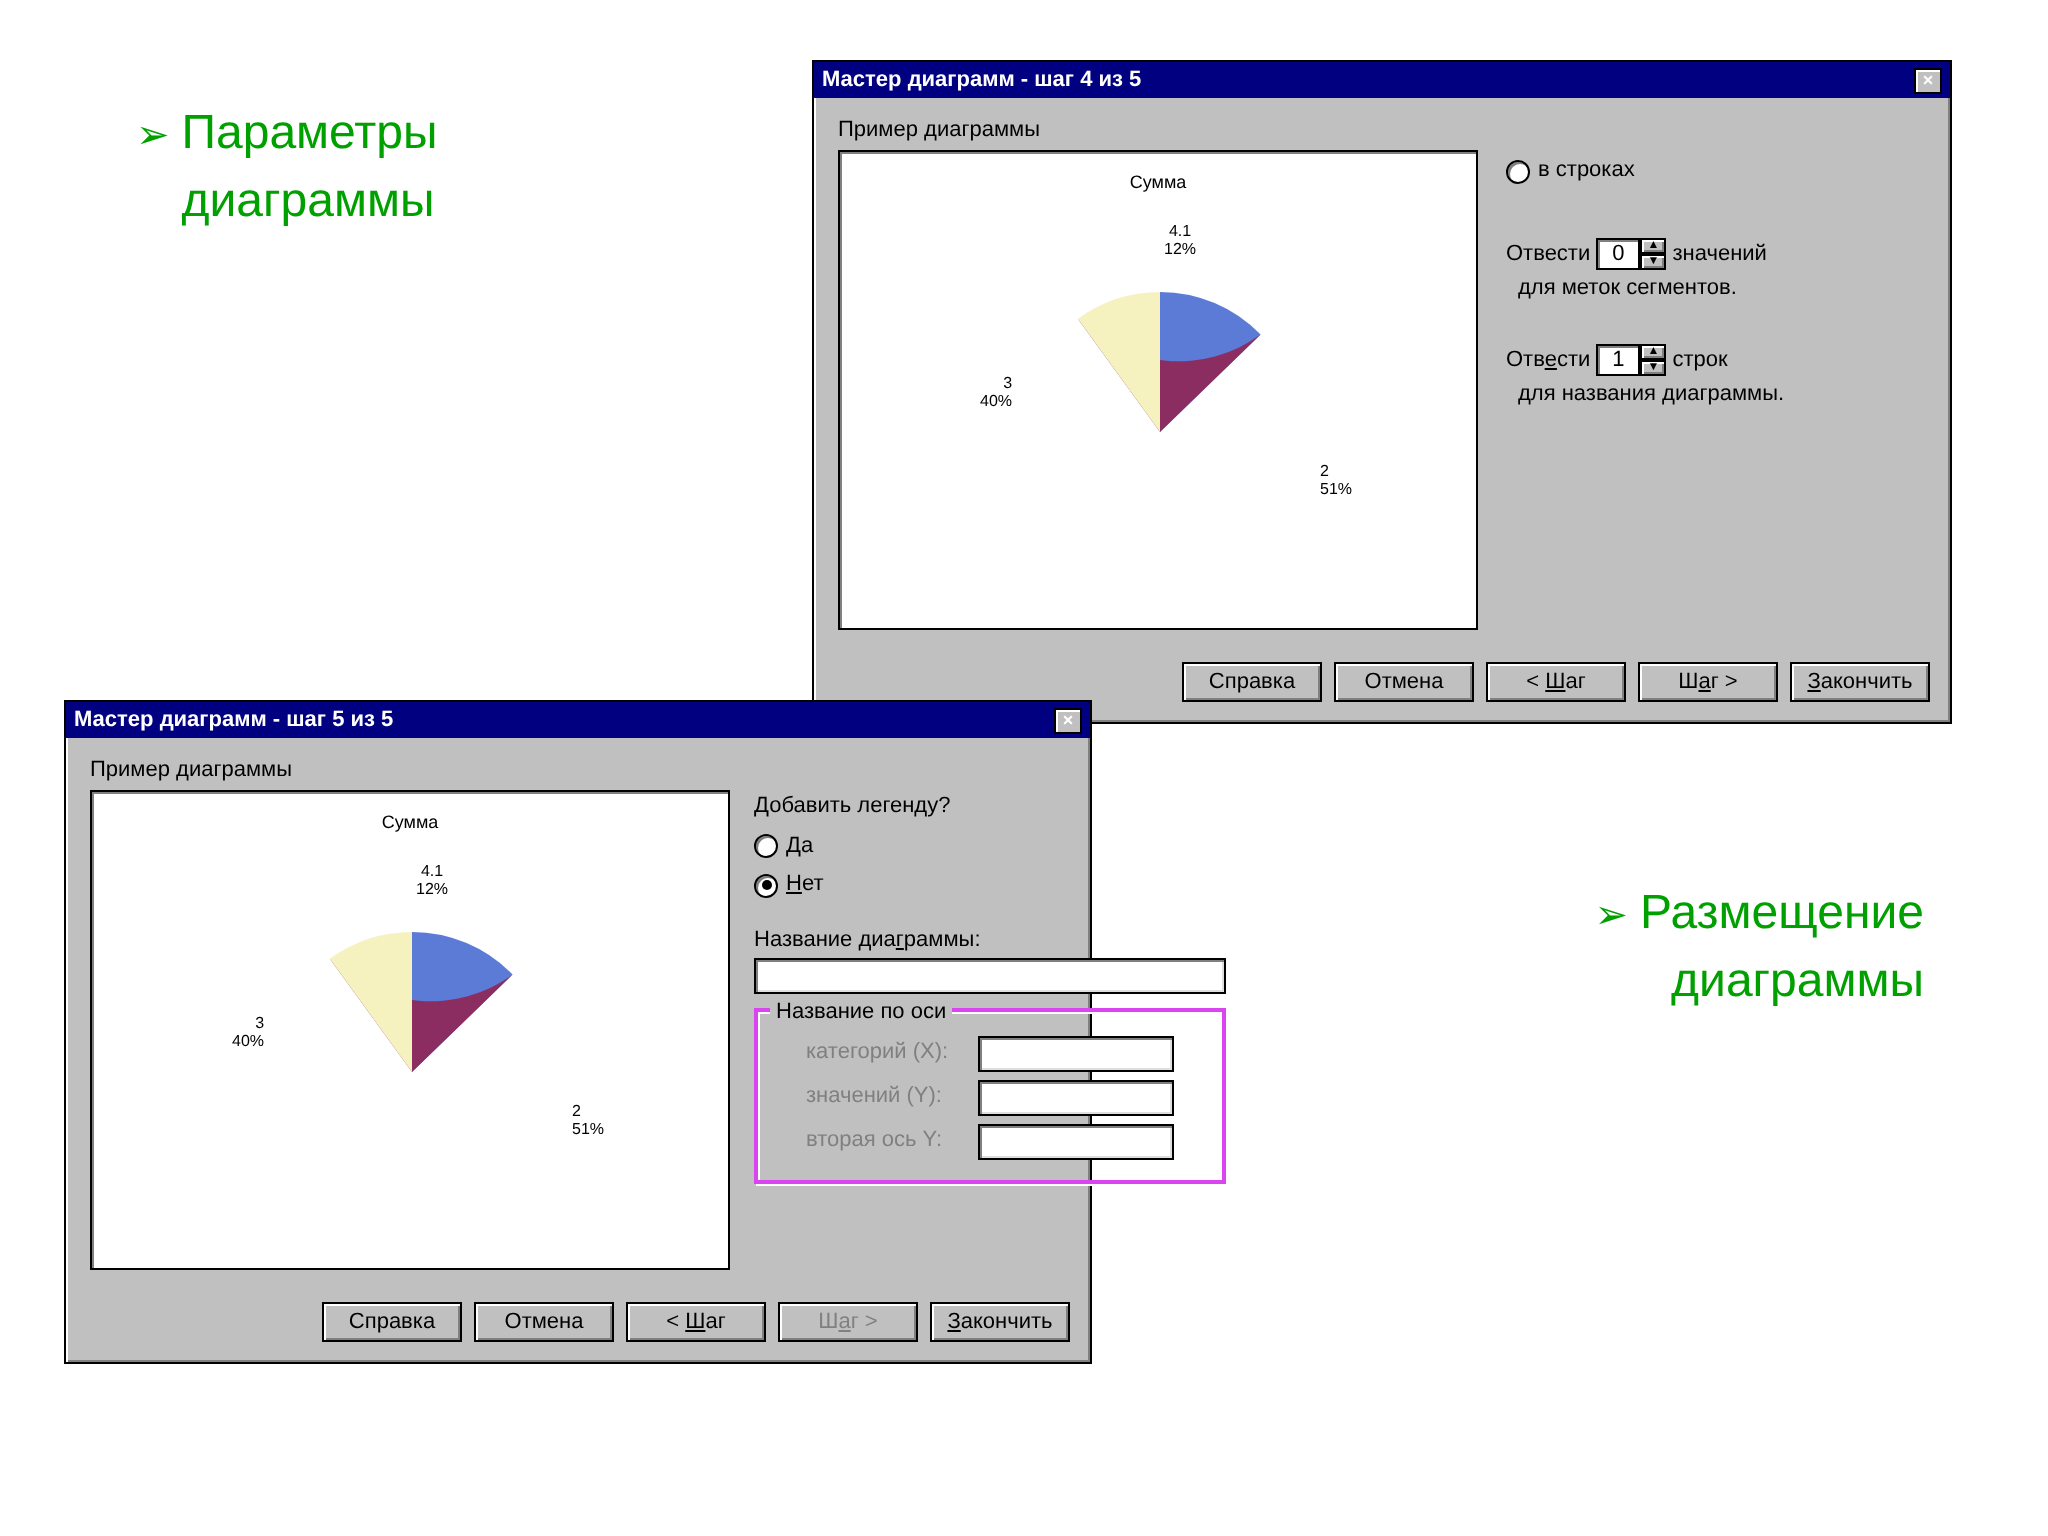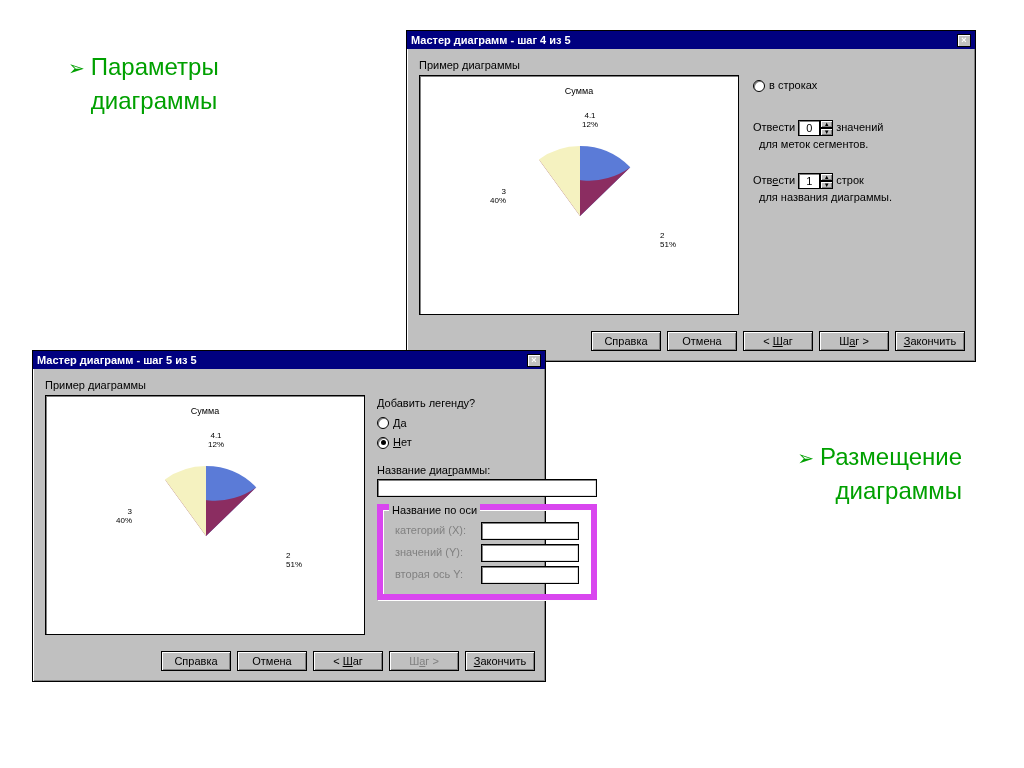--- a/index.html
+++ b/index.html
@@ -103,40 +103,40 @@
     padding: 3px 4px;
     font-size: 11px;
     min-width: 70px;
     text-align: center;
     cursor: pointer;
     font-family: inherit;
   }
   .btn.disabled { color: #808080; }
   .u { text-decoration: underline; }
   .group {
-    border: 6px solid #d946ef;
+    border: 2px solid #d946ef;
     box-shadow: 1px 1px 0 #fff inset, 1px 1px 0 #fff;
     padding: 8px 8px 6px;
     margin-top: 6px;
     position: relative;
   }
   .group-title {
     position: absolute; top: -8px; left: 6px;
     background: #c0c0c0; padding: 0 3px;
     font-size: 11px;
   }
   .text-input {
     background: #fff;
     border: 1px solid #000;
     box-shadow: 1px 1px 0 #808080 inset, -1px -1px 0 #dfdfdf inset;
     height: 18px; width: 100%;
     font-size: 11px; padding: 1px 3px;
   }
   .text-input.small { width: 98px; }
-  .axis-row { display: flex; align-items: center; gap: 0; margin: 4px 4px; }
+  .axis-row { display: flex; align-items: center; gap: 0; margin: 4px 16px; }
   .axis-row label { color: #808080; width: 86px; font-size: 11px; }
   
   .pie-wrap {
     position: absolute; text-align: center;
   }
   .pie-title { font-size: 9px; margin-bottom: 2px; }
   .pie-label { font-size: 8px; position: absolute; line-height: 1.1; white-space: nowrap; }
 
   
   .dlg1-body { display: flex; gap: 14px; }

